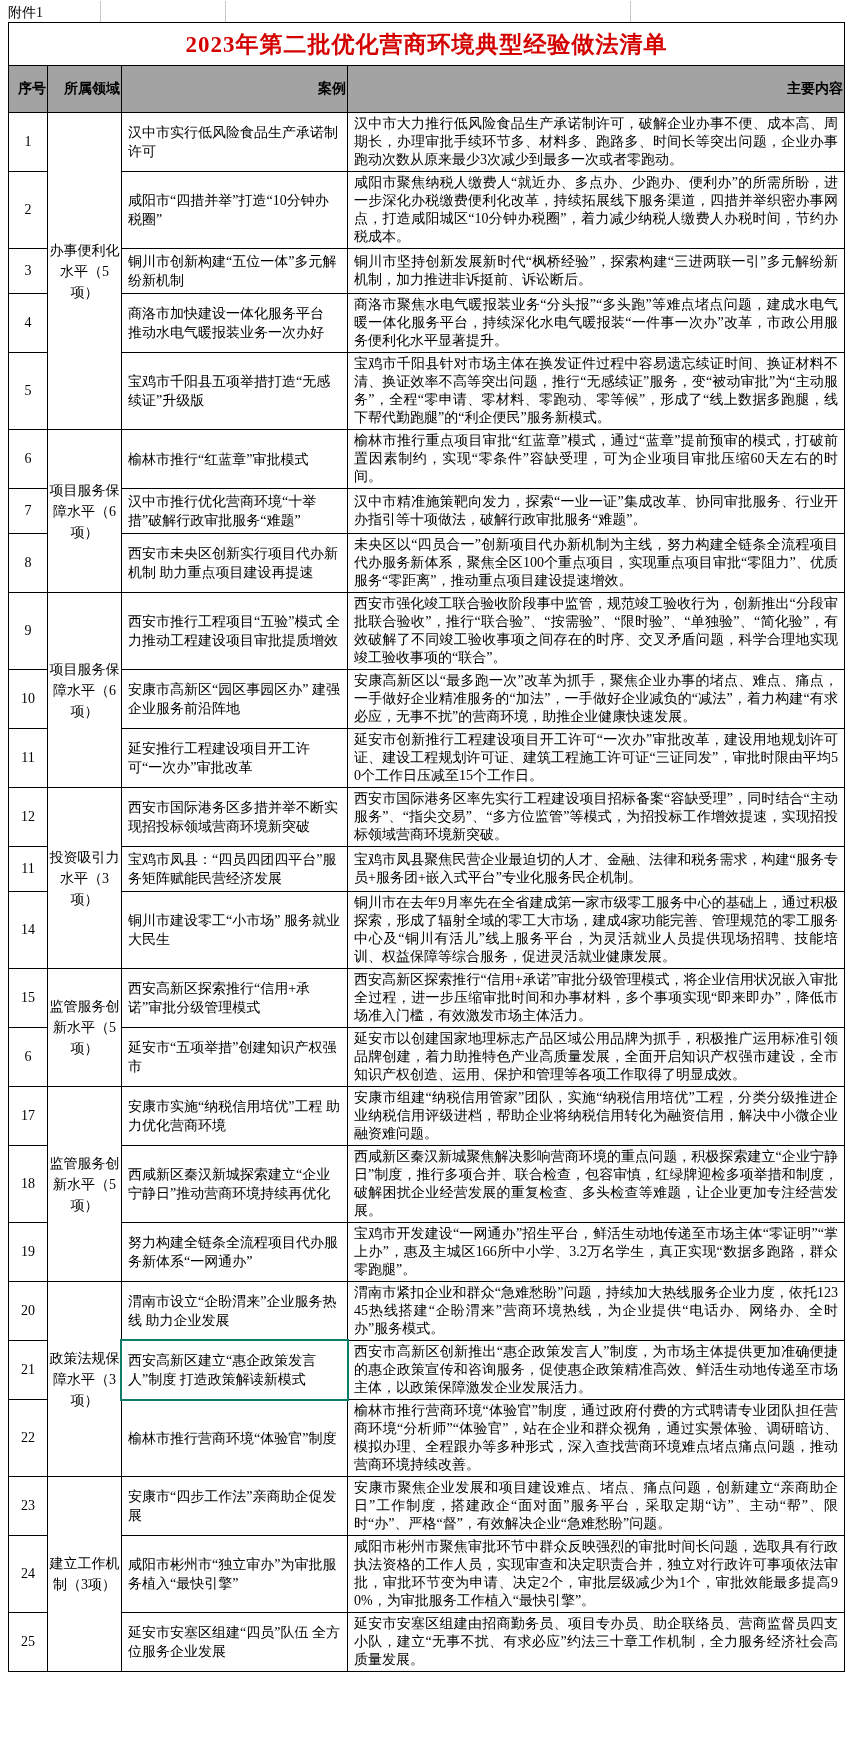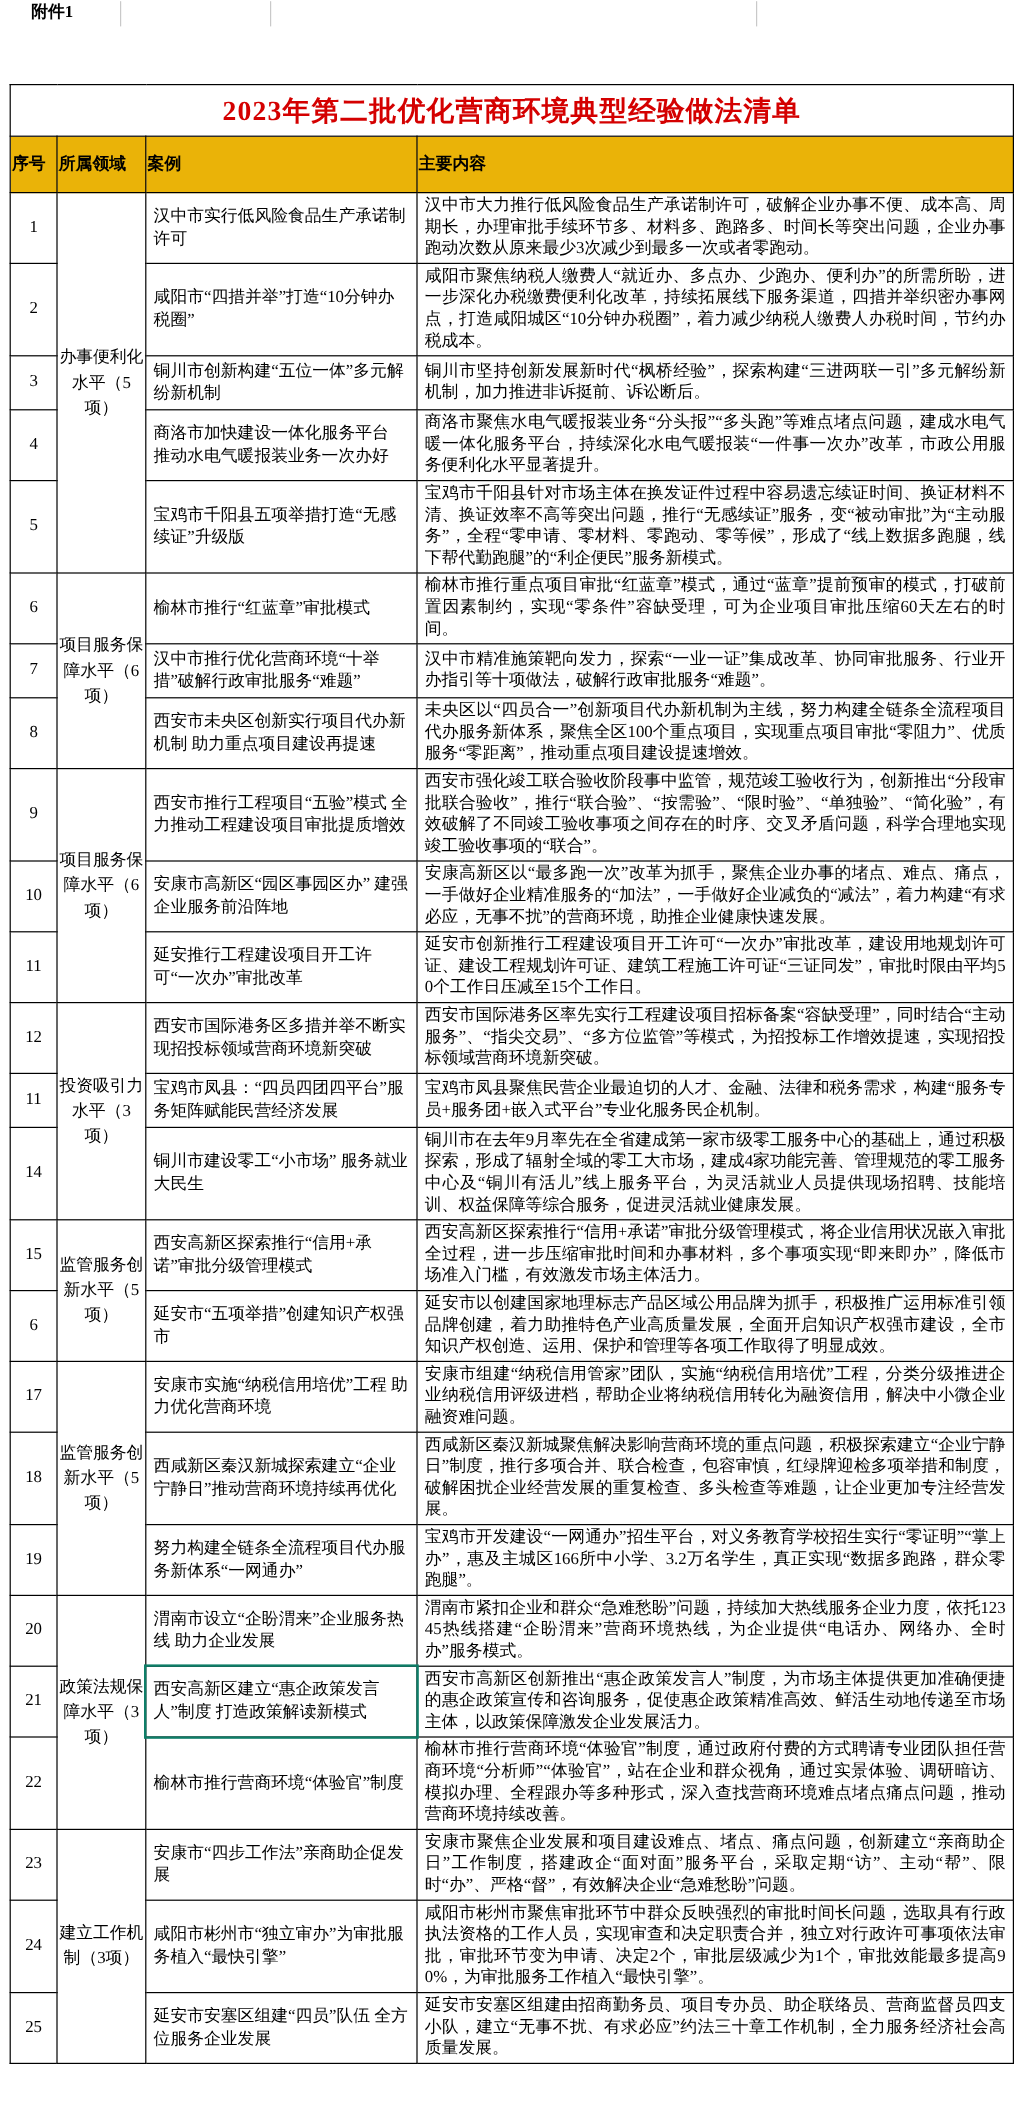--- a/index.html
+++ b/index.html
@@ -1,26 +1,26 @@
 <!DOCTYPE html>
 <html style="--title-color: #d40000; --sel-color: #0e7e68; --grid-gray: #c9c9c9;"><head>
 <meta charset="utf-8">
 <style>
   html, body { margin:0; padding:0; background:#ffffff; }
   body { width:850px; font-family:"Liberation Serif","DejaVu Serif",serif; color:#000; }
   .sheet { position:relative; width:850px; padding-top:1px; }
-  .topstrip { position:relative; height:21px; display:flex; align-items:flex-start;
-              padding-left:26px; font-size:14px; font-weight:bold; }
+  .topstrip { position:relative; height:21px; display:flex; align-items:flex-end;
+              padding-left:8px; font-size:14px; font-weight:normal; }
   .gl { position:absolute; top:0; bottom:0; width:1px; background:var(--grid-gray,#c9c9c9); }
-  table { border-collapse:collapse; margin-left:8px; width:836px; table-layout:fixed;margin-top:48px; }
+  table { border-collapse:collapse; margin-left:8px; width:836px; table-layout:fixed; }
   td, th { border:1px solid #000; vertical-align:middle; word-break:break-all; }
   .title-cell { font-size:23px; font-weight:bold; text-align:center; height:40px;
                 letter-spacing:1px; color:var(--title-color,#d40000); }
-  thead th.colhead { font-size:14px; font-weight:bold; text-align:left; height:44px;
-                     background:#eab308; }
+  thead th.colhead { font-size:14px; font-weight:bold; text-align:right; height:44px;
+                     background:#a3a3a3; }
   .no-cell { text-align:center; font-size:14px; }
   .domain-cell { text-align:center; font-size:14px; line-height:1.5; padding:2px 1px; }
   .case-cell { font-size:14px; line-height:19px; padding:3px 6px; }
   .content-cell { font-size:14px; line-height:18px; padding:2px 6px; text-align:justify; }
   .selected { position:relative; }
   .selected::after { content:""; position:absolute; top:-2px; left:-2px; right:-2px; bottom:-2px;
                      border:2px solid var(--sel-color,#0e7e68); pointer-events:none; }
 </style>
 </head>
 <body>
@@ -145,21 +145,21 @@
           <td class="content-cell">安康市组建“纳税信用管家”团队，实施“纳税信用培优”工程，分类分级推进企业纳税信用评级进档，帮助企业将纳税信用转化为融资信用，解决中小微企业融资难问题。</td>
         </tr>
         <tr>
           <td class="no-cell">18</td>
           <td class="case-cell">西咸新区秦汉新城探索建立“企业宁静日”推动营商环境持续再优化</td>
           <td class="content-cell">西咸新区秦汉新城聚焦解决影响营商环境的重点问题，积极探索建立“企业宁静日”制度，推行多项合并、联合检查，包容审慎，红绿牌迎检多项举措和制度，破解困扰企业经营发展的重复检查、多头检查等难题，让企业更加专注经营发展。</td>
         </tr>
         <tr>
           <td class="no-cell">19</td>
           <td class="case-cell">努力构建全链条全流程项目代办服务新体系“一网通办”</td>
-          <td class="content-cell">宝鸡市开发建设“一网通办”招生平台，对义务教育学校招生实行“零证明”“掌上办”，惠及主城区166所中小学、3.2万名学生，真正实现“数据多跑路，群众零跑腿”。</td>
+          <td class="content-cell">宝鸡市开发建设“一网通办”招生平台，鲜活生动地传递至市场主体“零证明”“掌上办”，惠及主城区166所中小学、3.2万名学生，真正实现“数据多跑路，群众零跑腿”。</td>
         </tr>
         <tr>
           <td class="no-cell">20</td>
           <td class="domain-cell" rowspan="3">政策法规保障水平（3项）</td>
           <td class="case-cell">渭南市设立“企盼渭来”企业服务热线 助力企业发展</td>
           <td class="content-cell">渭南市紧扣企业和群众“急难愁盼”问题，持续加大热线服务企业力度，依托12345热线搭建“企盼渭来”营商环境热线，为企业提供“电话办、网络办、全时办”服务模式。</td>
         </tr>
         <tr>
           <td class="no-cell">21</td>
           <td class="case-cell selected">西安高新区建立“惠企政策发言人”制度  打造政策解读新模式</td>

